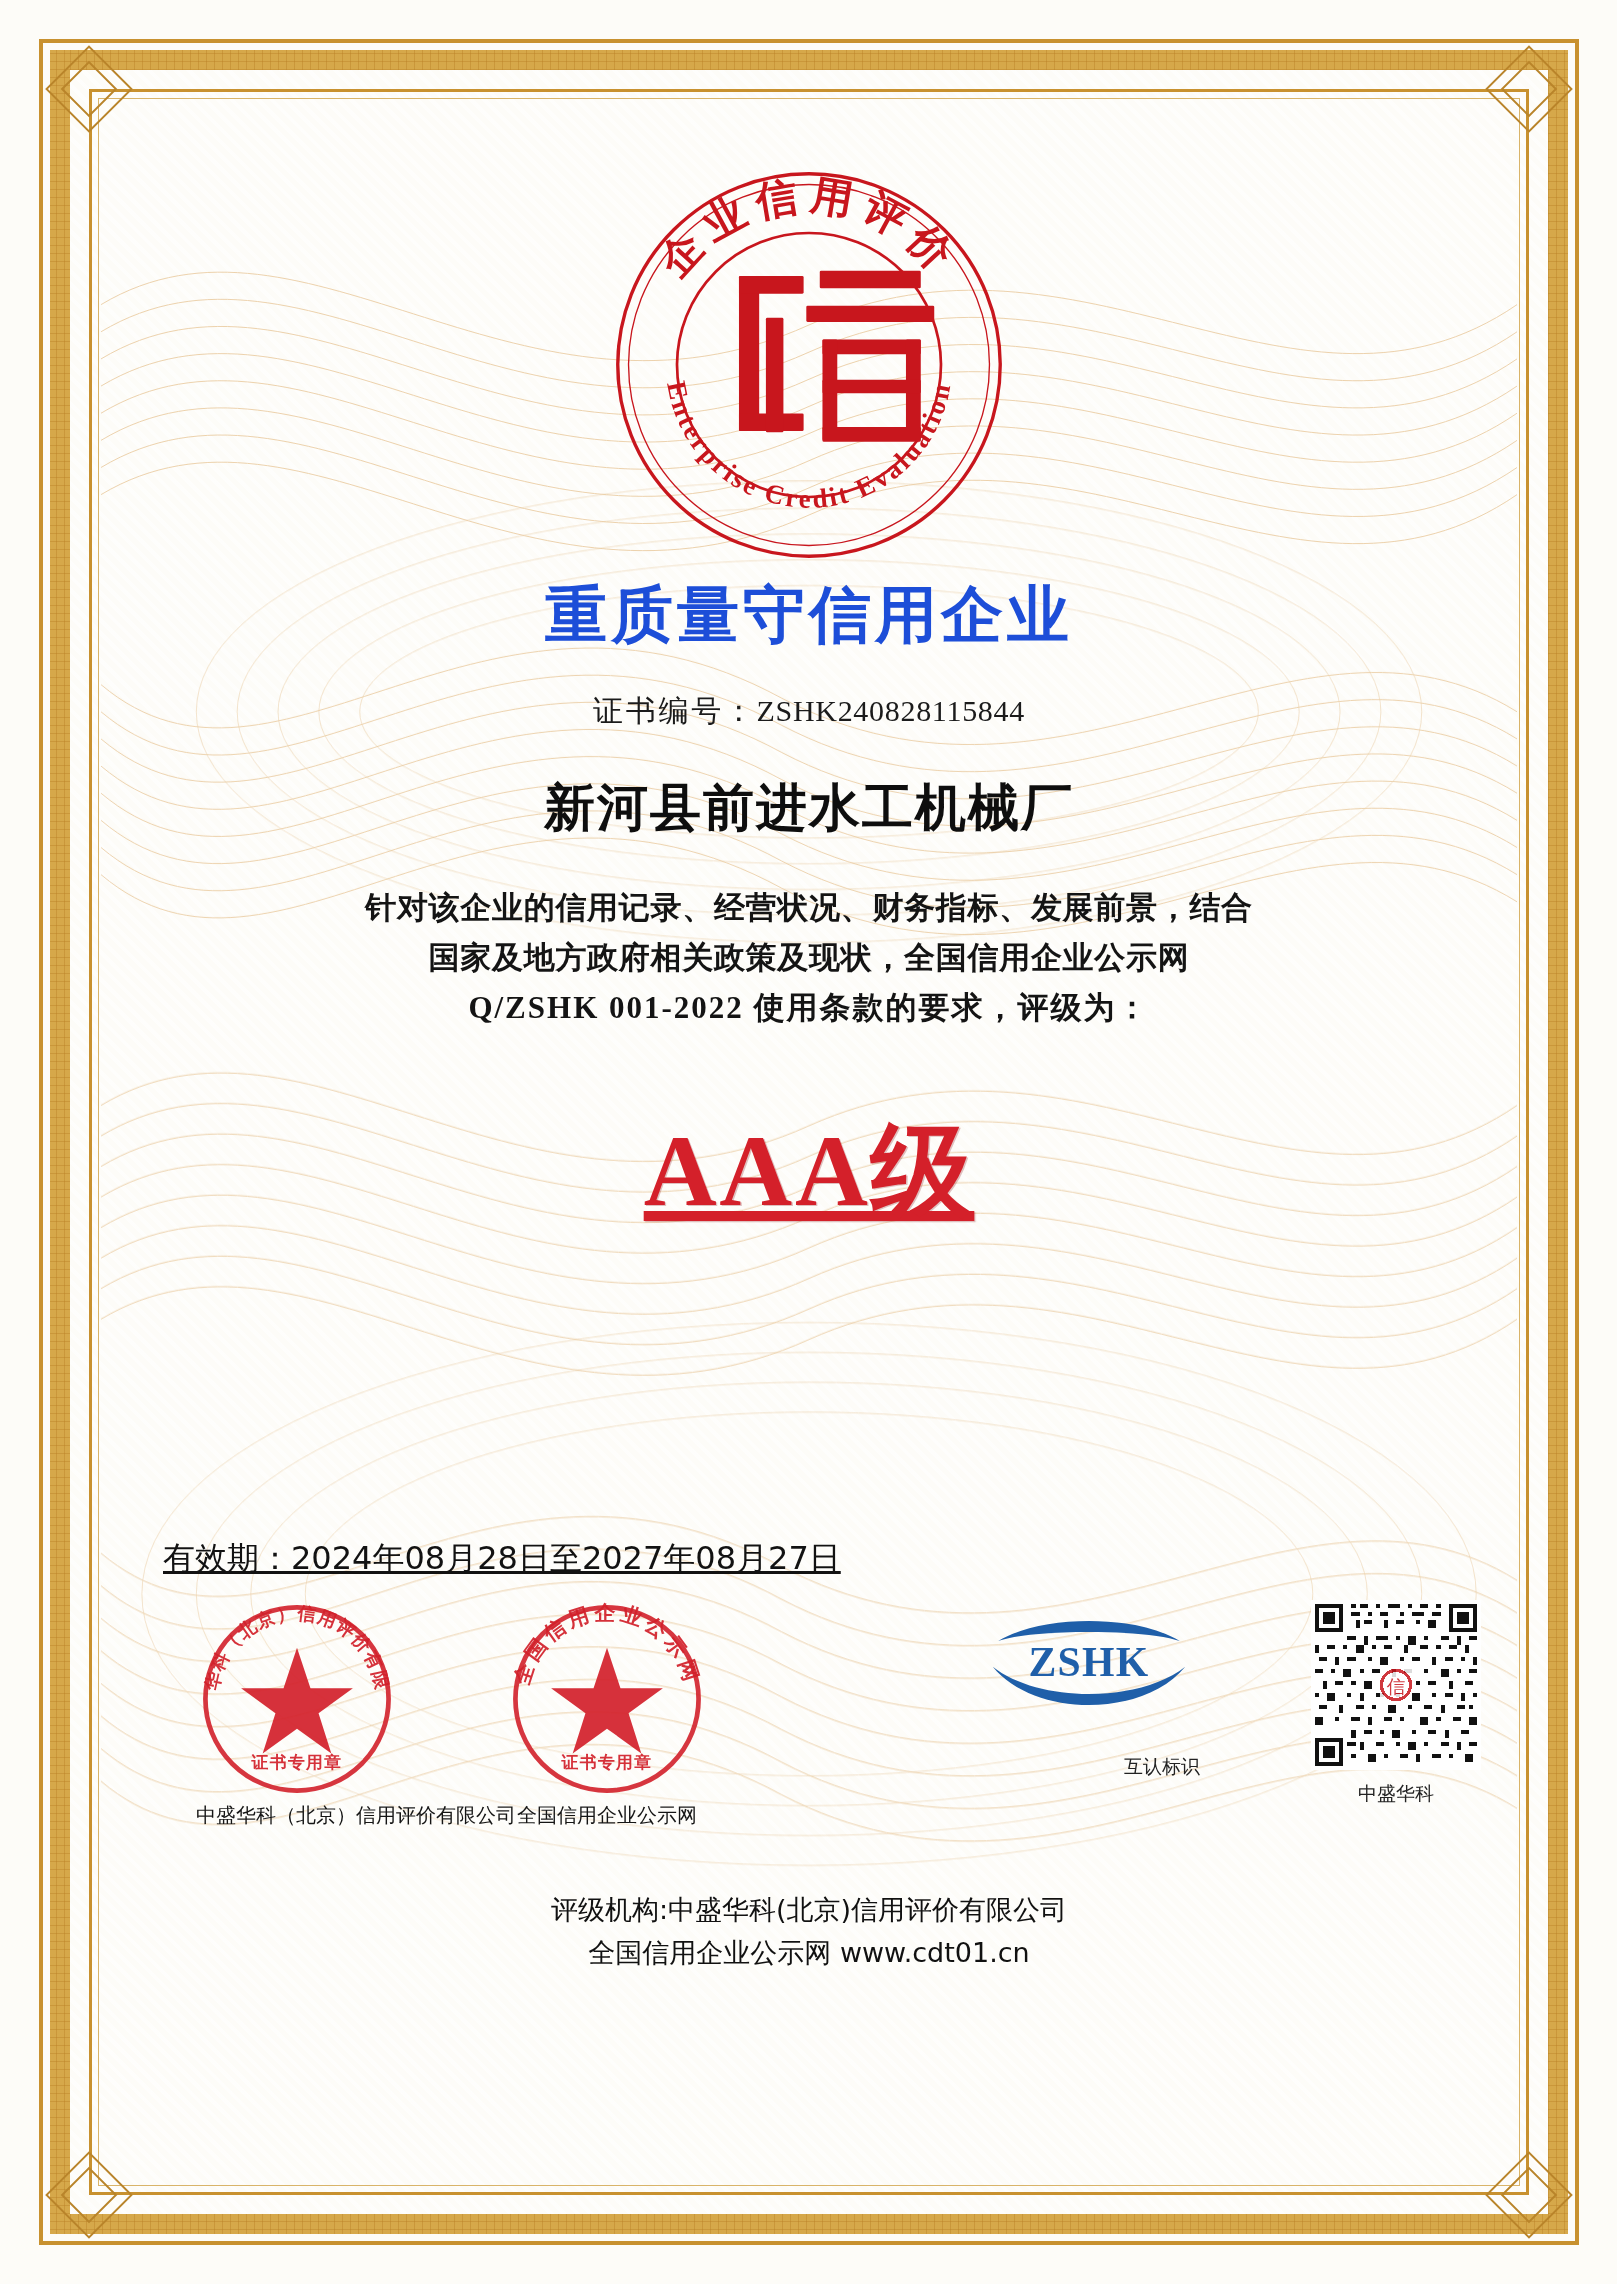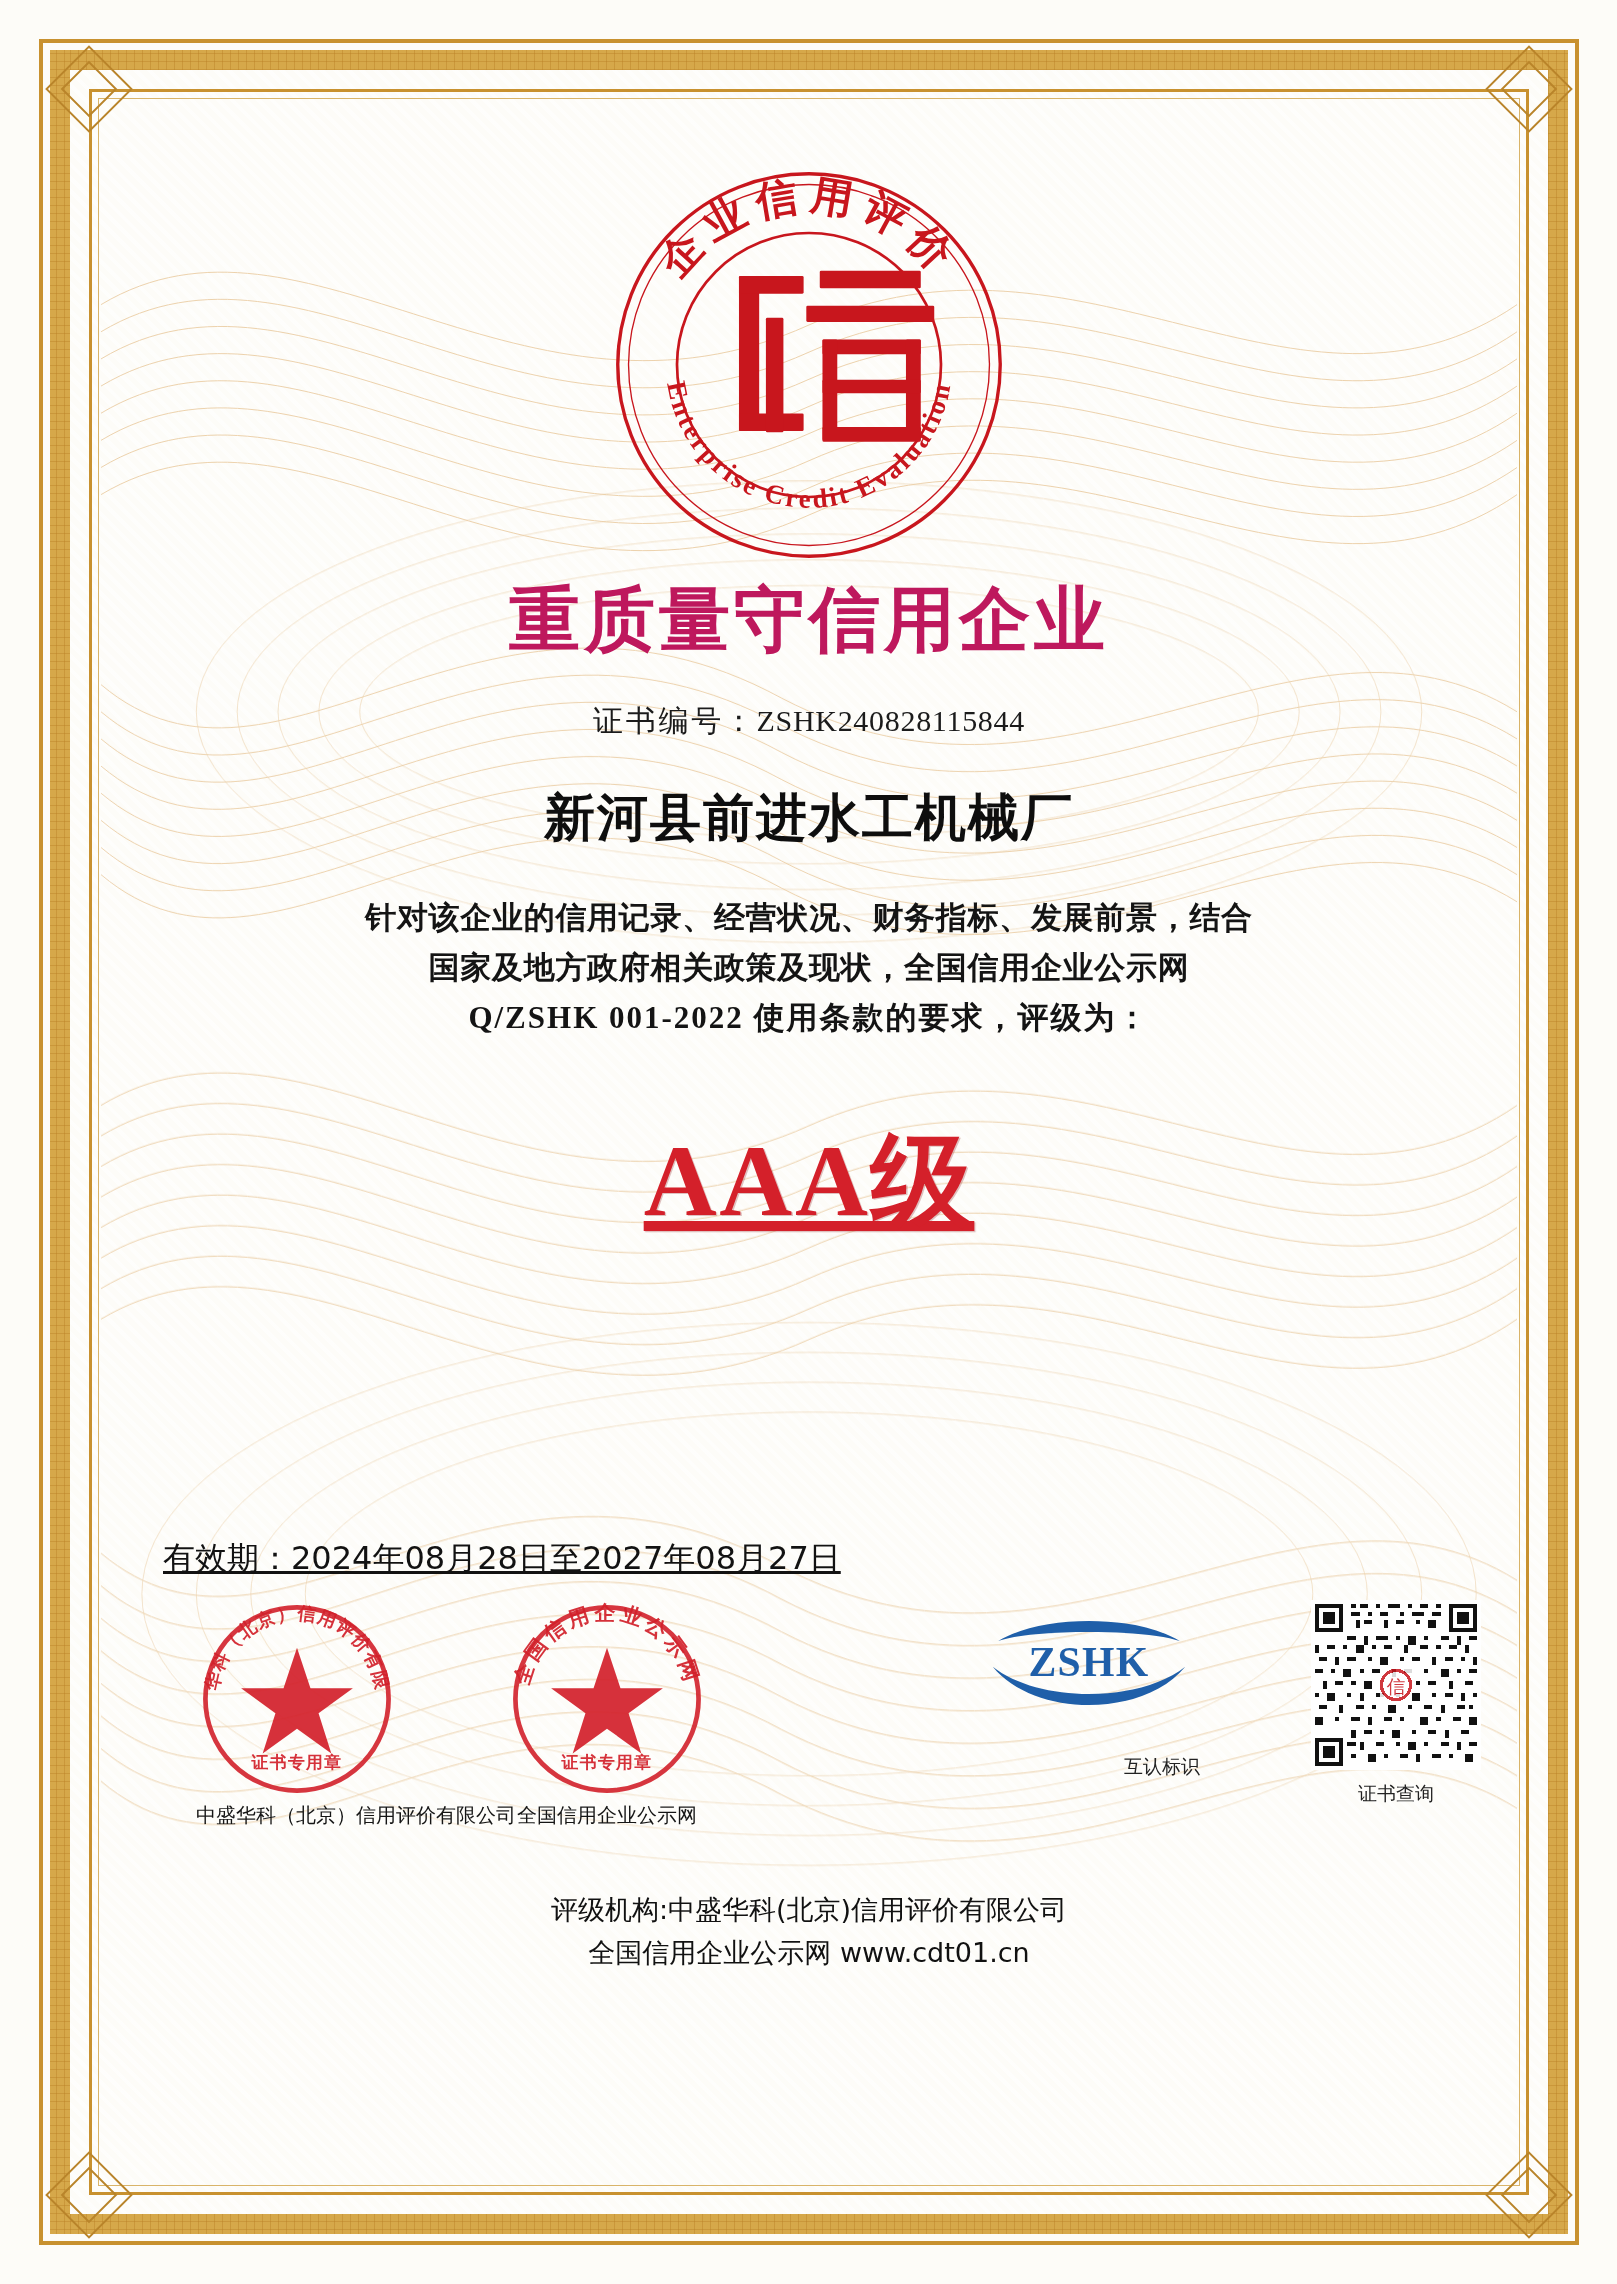--- a/index.html
+++ b/index.html
@@ -130,23 +130,23 @@
     height: 404px;
     position: relative;
   }
   .emblem svg { display:block; }
 
   
   .main-title {
     margin-top: 13.5px;
     font-family: "Liberation Serif", serif;
     font-weight: bold;
-    font-size: 71px;
+    font-size: 62px;
     letter-spacing: 4px;
-    color: #be185d;
+    color: #1d4ed8;
     text-align: right;
     line-height: 1.1;
     white-space: nowrap;
   }
 
   .cert-no {
     margin-top: 42px;
     font-size: 30px;
     color: #1b1b1b;
     font-family: "Liberation Serif", serif;
@@ -589,21 +589,21 @@
               <rect x="34" y="38" width="1" height="1"></rect>
                 <rect x="38" y="38" width="2" height="2"></rect>
             </g>
             <g opacity="0.85">
               <rect x="17" y="17" width="8" height="8" fill="#ffffff"></rect>
               <circle cx="21" cy="21" r="3.6" fill="none" stroke="#c8161d" stroke-width="0.8"></circle>
               <text x="21" y="23" text-anchor="middle" font-family="'Liberation Serif', serif" font-size="4.6" fill="#c8161d">信</text>
             </g>
           </svg>
         </div>
-        <div class="qr-caption">证书查询</div>
+        <div class="qr-caption">中盛华科</div>
       </div>
     </div>
 
     <div class="footer">
       <div class="footer-line">评级机构:中盛华科(北京)信用评价有限公司</div>
       <div class="footer-line">全国信用企业公示网 www.cdt01.cn</div>
     </div>
 
   </div>
 </div>

